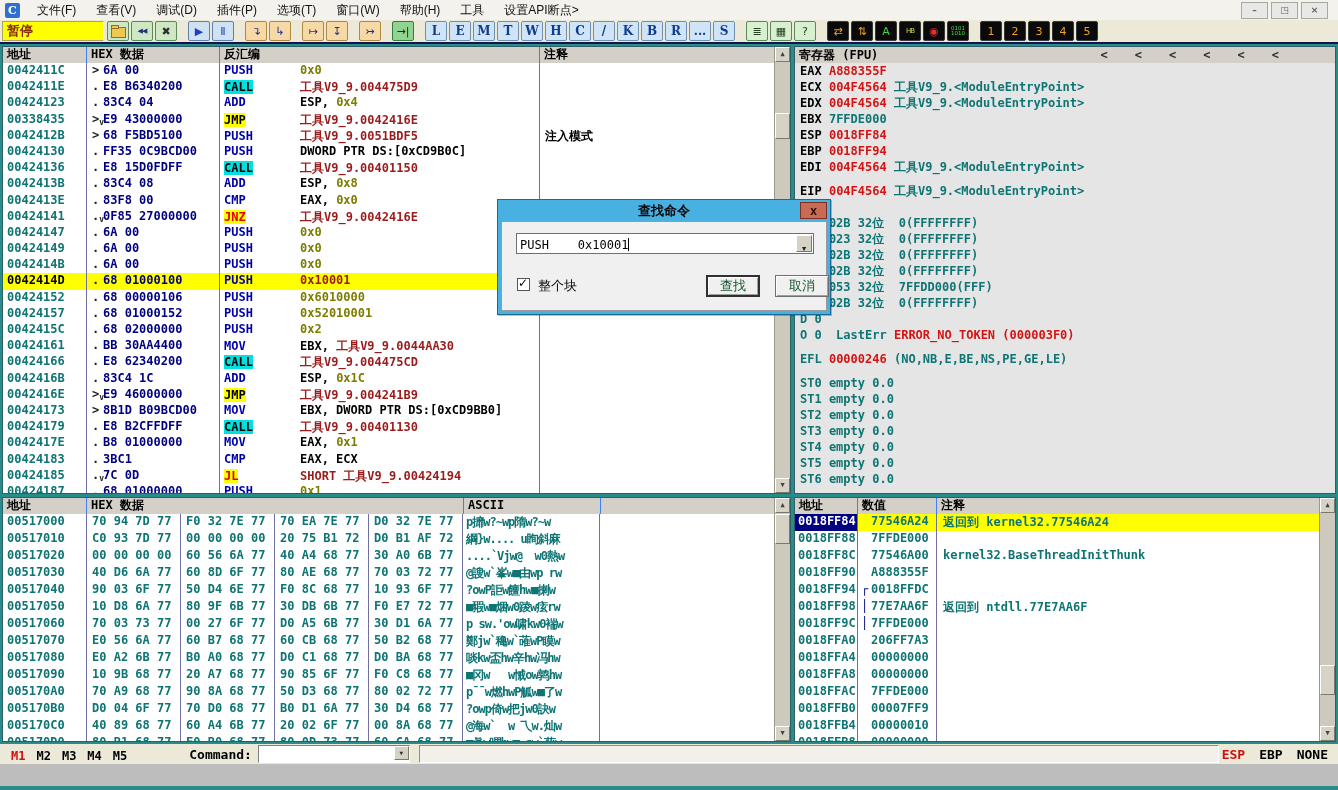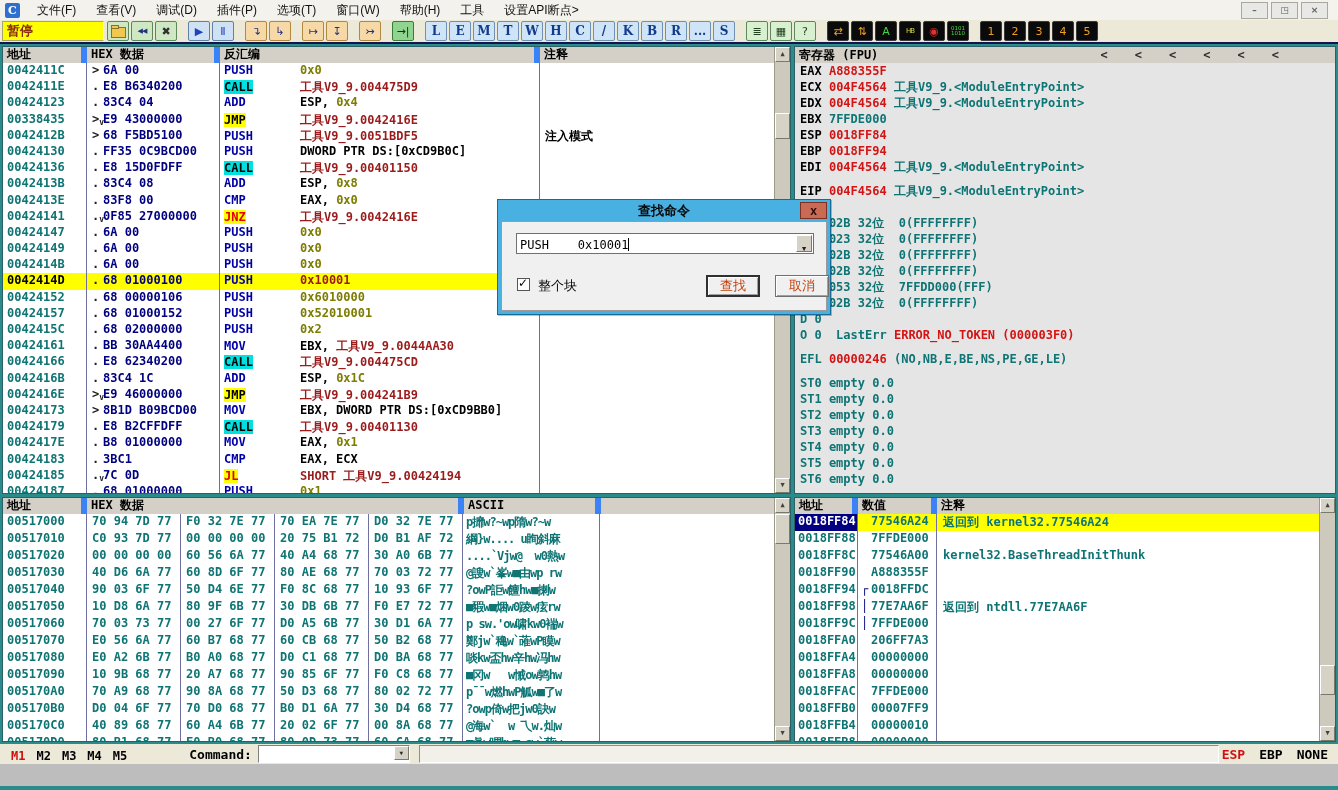--- a/index.html
+++ b/index.html
@@ -38,21 +38,21 @@
   .icon-folder{width:13px;height:9px;background:#f0c850;border:1px solid #907020;position:relative;margin-top:2px;}
   .icon-folder:before{content:'';position:absolute;top:-3px;left:-1px;width:6px;height:2px;background:#f0c850;border:1px solid #907020;}
   
   #workspace{position:absolute;left:0;top:44px;width:1338px;height:700px;background:#2a8b8b;}
   .pane{position:absolute;background:#fff;border:1px solid #2d5f66;box-sizing:border-box;overflow:hidden;}
   #disasm{left:2px;top:2px;width:789px;height:448px;}
   #regs{left:794px;top:2px;width:542px;height:448px;}
   #dump{left:2px;top:453px;width:789px;height:245px;}
   #stack{left:794px;top:453px;width:542px;height:245px;}
   .pane-hdr{height:16px;background:#d4d0c8;border-bottom:1px solid #8a8a7a;display:flex;overflow:hidden;}
-  .hcell{border-right:6px solid #3b82f6;padding-left:4px;font:bold 12px "DejaVu Sans Mono",monospace;
+  .hcell{border-right:1px solid #3b82f6;padding-left:4px;font:bold 12px "DejaVu Sans Mono",monospace;
          color:#000;line-height:15px;box-sizing:border-box;flex:none;white-space:nowrap;overflow:hidden;}
   .hfill{flex:1;border-right:none;}
   .rows{position:absolute;left:0;top:16px;right:16px;bottom:0;overflow:hidden;background:#fff;}
   
   .sb{position:absolute;right:0;top:0;bottom:0;width:16px;background:#cdc9bd;border-left:1px solid #9a9a8a;box-sizing:border-box;}
   .sb-btn{position:absolute;left:0;width:15px;height:15px;background:#d6d2c6;border:1px solid;
           border-color:#fff #7a7a6a #7a7a6a #fff;box-sizing:border-box;text-align:center;
           font-size:7px;line-height:13px;color:#404040;}
   .sb-thumb{position:absolute;left:0;width:15px;background:#d6d2c6;border:1px solid;border-color:#fff #7a7a6a #7a7a6a #fff;box-sizing:border-box;}
   
@@ -127,21 +127,21 @@
   .caret{display:inline-block;width:1px;height:13px;background:#000;vertical-align:-2px;}
   .dlg-drop{position:absolute;right:1px;top:1px;width:16px;height:17px;background:#d6d2c6;border:1px solid;
             border-color:#fff #7a7a6a #7a7a6a #fff;box-sizing:border-box;text-align:center;}
   .dlg-drop .arr{font-size:7px;line-height:15px;color:#202020;}
   .dlg-check-row{position:absolute;left:15px;top:52px;right:6px;height:24px;}
   .dlg-checkbox{position:absolute;left:0;top:4px;width:13px;height:13px;background:#fff;border:1px solid #555;box-sizing:border-box;}
   .dlg-checkbox .chk{position:absolute;left:0px;top:-3px;font:bold 12px "DejaVu Sans",sans-serif;color:#000;}
   .dlg-check-label{position:absolute;left:21px;top:3px;font:13px "Liberation Sans",sans-serif;color:#000;}
   .dlg-btn{position:absolute;top:1px;width:54px;height:22px;background:#f0f0f0;border:1px solid #707070;
            box-sizing:border-box;display:flex;align-items:center;justify-content:center;
-           font:13px "Liberation Sans",sans-serif;color:#c2410c;box-shadow:inset 1px 1px 0 #fff, inset -1px -1px 0 #a0a0a0;}
+           font:13px "Liberation Sans",sans-serif;color:#14532d;box-shadow:inset 1px 1px 0 #fff, inset -1px -1px 0 #a0a0a0;}
   .dlg-btn.default{border:2px solid #303030;left:189px;}
   .dlg-btn.cancel{left:258px;}
 </style>
 </head>
 <body>
 
 <div id="app">
 
   <div id="titlebar">
     <span class="app-icon">C</span>

